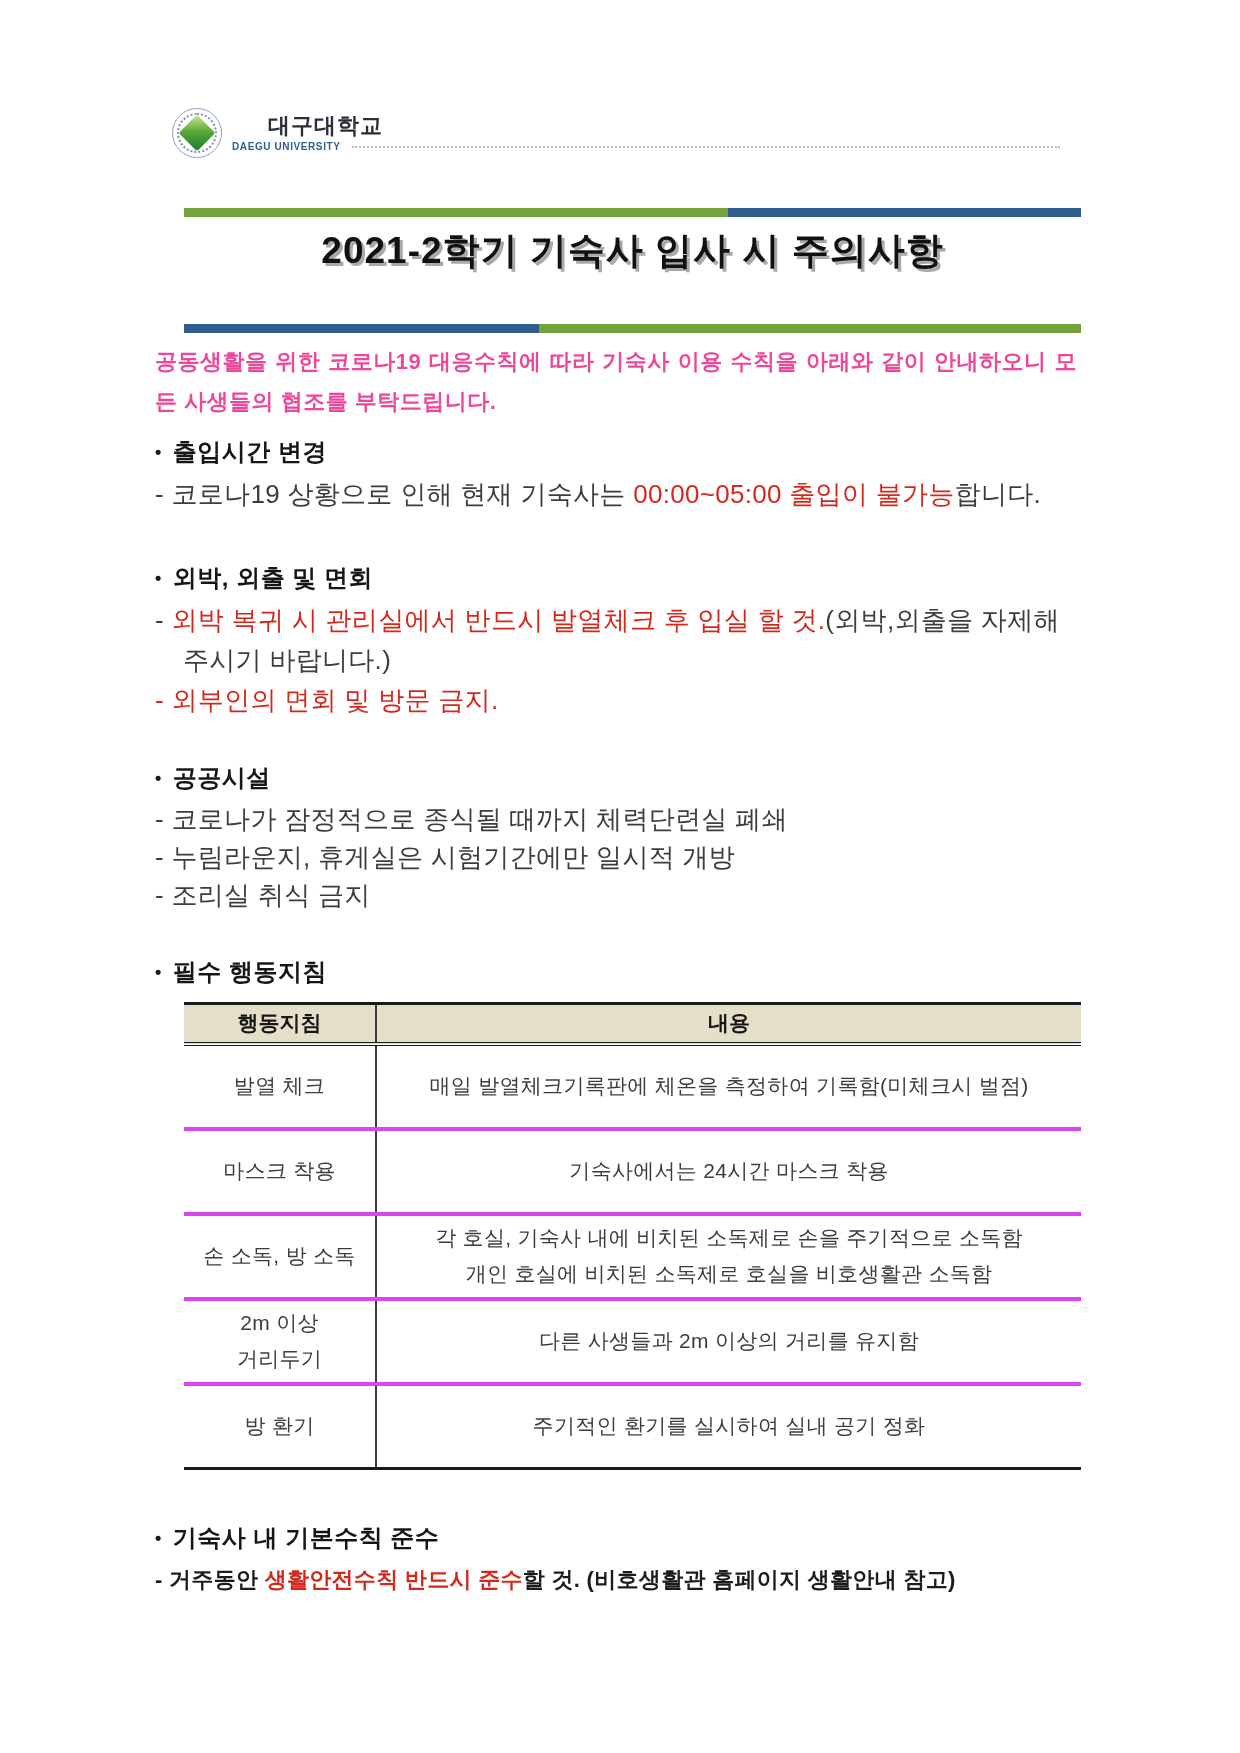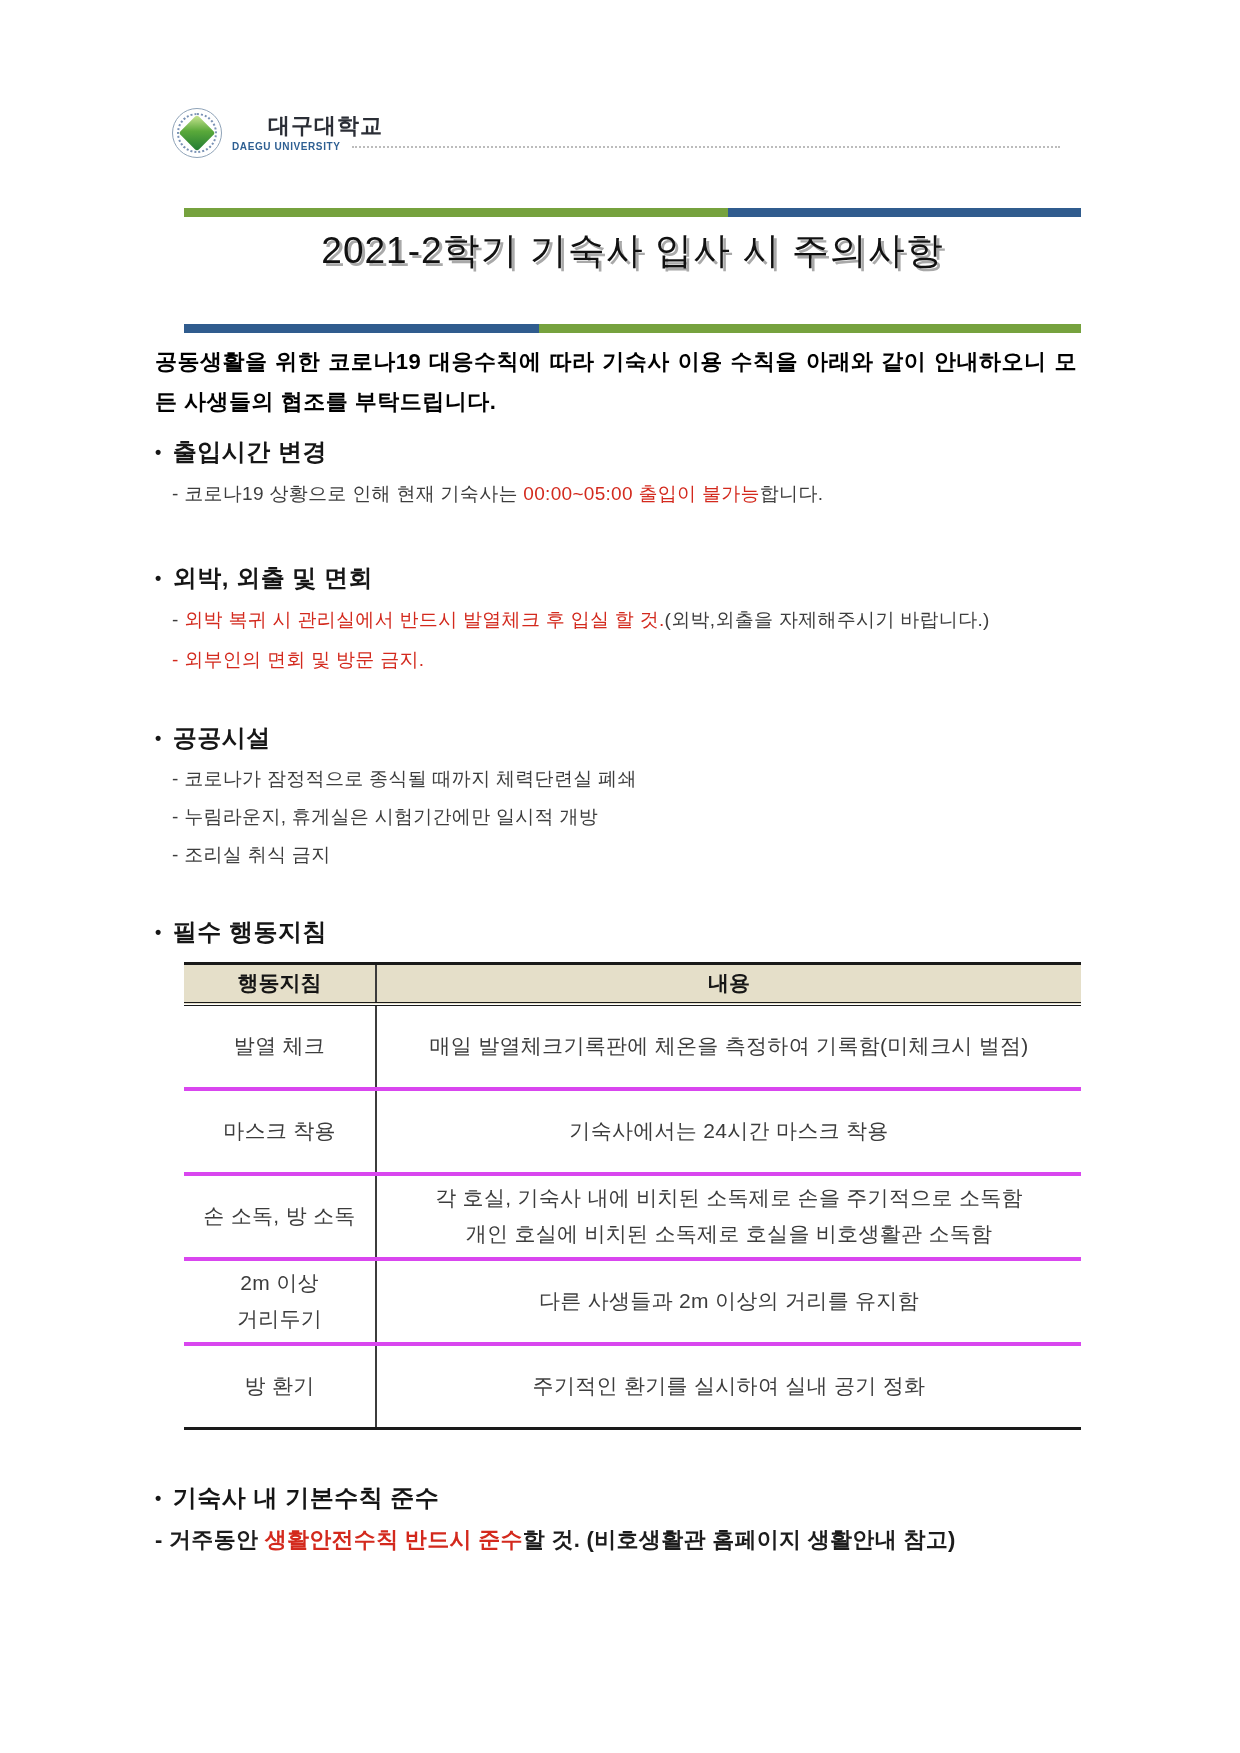--- a/index.html
+++ b/index.html
@@ -95,38 +95,38 @@
     top: 324px;
     background: linear-gradient(to right, var(--blue) 0 39.6%, var(--green) 39.6% 100%);
   }
   .doc-title {
     position: absolute;
     left: 184px;
     top: 226px;
     width: 897px;
     text-align: center;
     font-size: 37px;
-    font-weight: 400;
+    font-weight: 700;
     letter-spacing: 1px;
     color: #111111;
     text-shadow: 3px 3px 0 #a9a9a9;
     white-space: nowrap;
   }
 
   
   .content {
     position: absolute;
     left: 155px;
     top: 342px;
     width: 922px;
   }
   .intro {
     font-size: 22px;
     font-weight: 700;
-    color: #000000;
+    color: #ec4899;
     line-height: 40px;
     text-align: justify;
     letter-spacing: 0.5px;
   }
   .heading {
     font-size: 24px;
     font-weight: 800;
     color: #161616;
     letter-spacing: 0.5px;
     display: flex;
@@ -137,25 +137,24 @@
     margin-right: 11px;
     color: #161616;
   }
   .h-entry   { margin-top: 14px; }
   .h-outing  { margin-top: 48px; }
   .h-public  { margin-top: 42px; }
   .h-guide   { margin-top: 42px; }
   .h-basic   { margin-top: 52px; }
 
   .item {
-    font-size: 19px;
+    font-size: 26px;
     color: #3d3d3d;
     line-height: 40px;
     letter-spacing: 0.3px;
-    margin-left: 17px;
   }
   .item.hang {
     padding-left: 28px;
     text-indent: -28px;
   }
   .item.mt { margin-top: 6px; }
   .red { color: var(--red); }
   .public-list .item { line-height: 38px; }
   .public-list { margin-top: 6px; }
 

